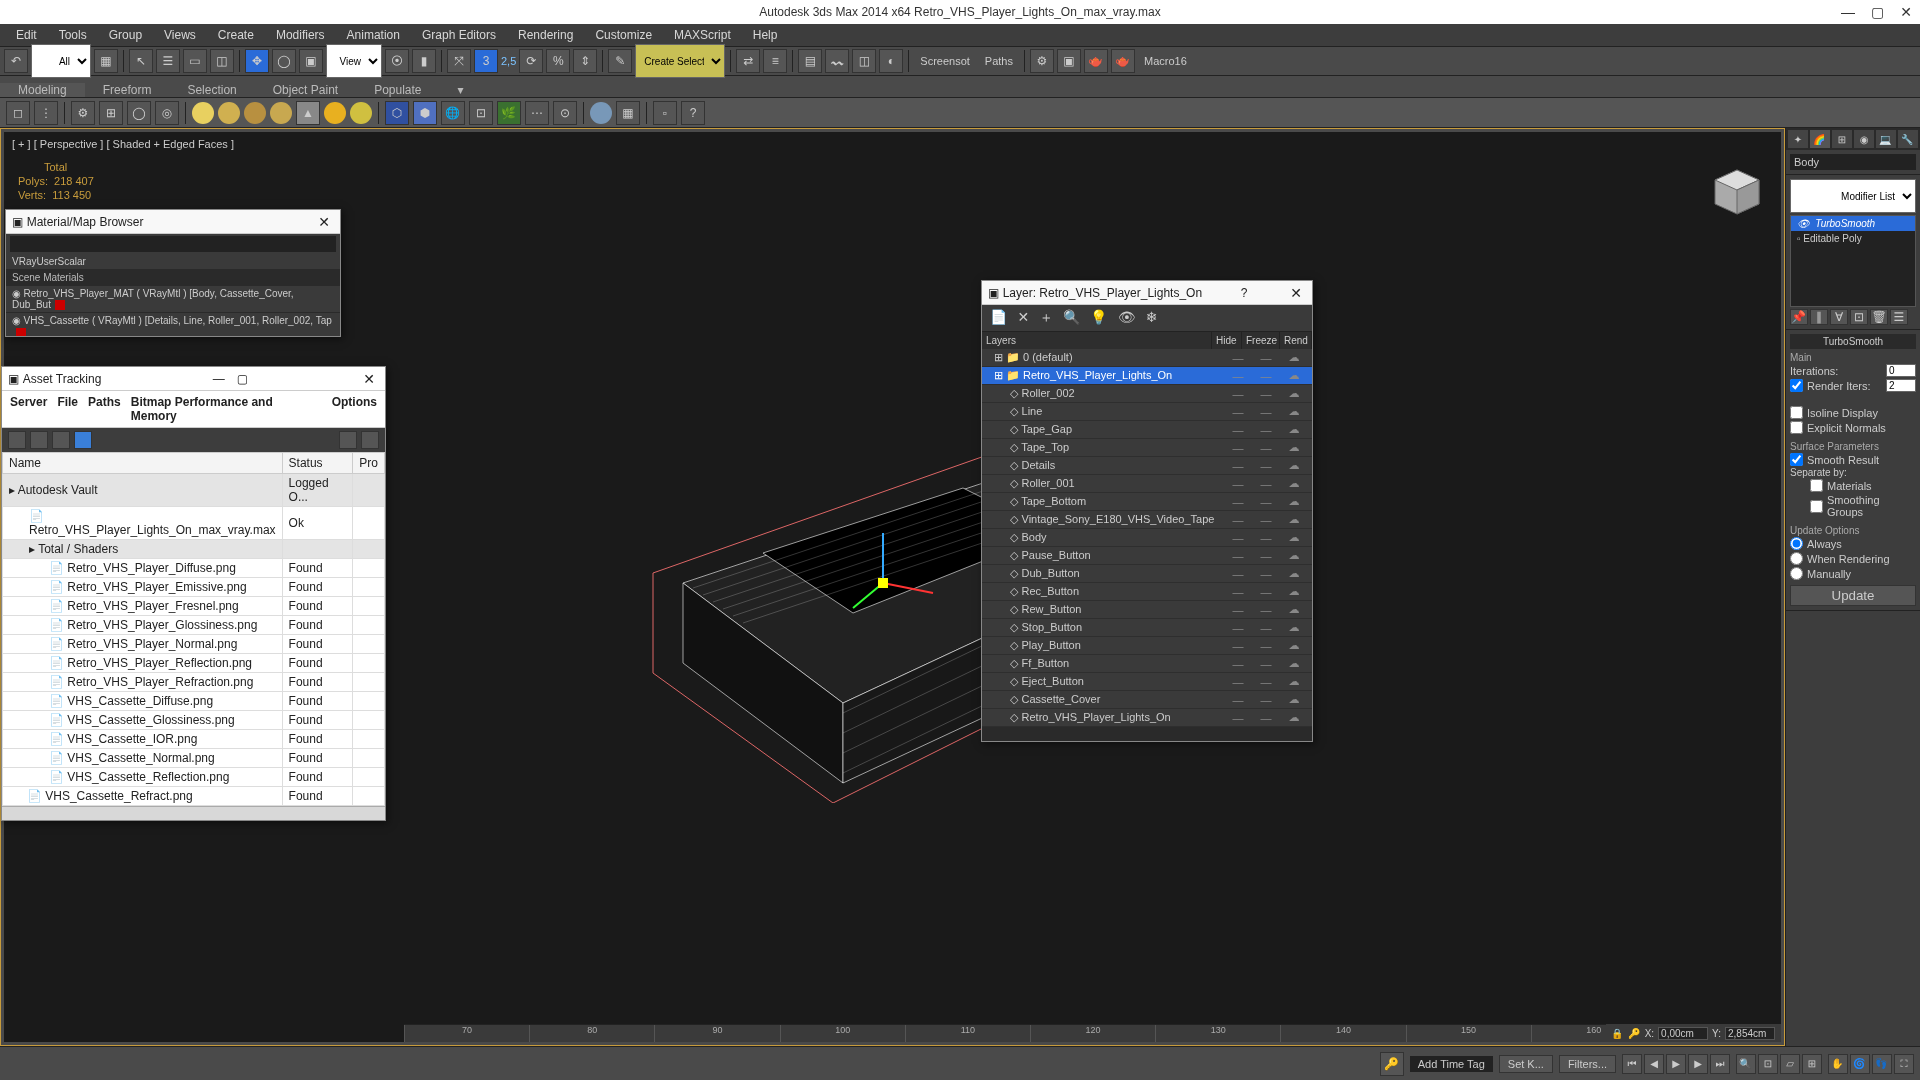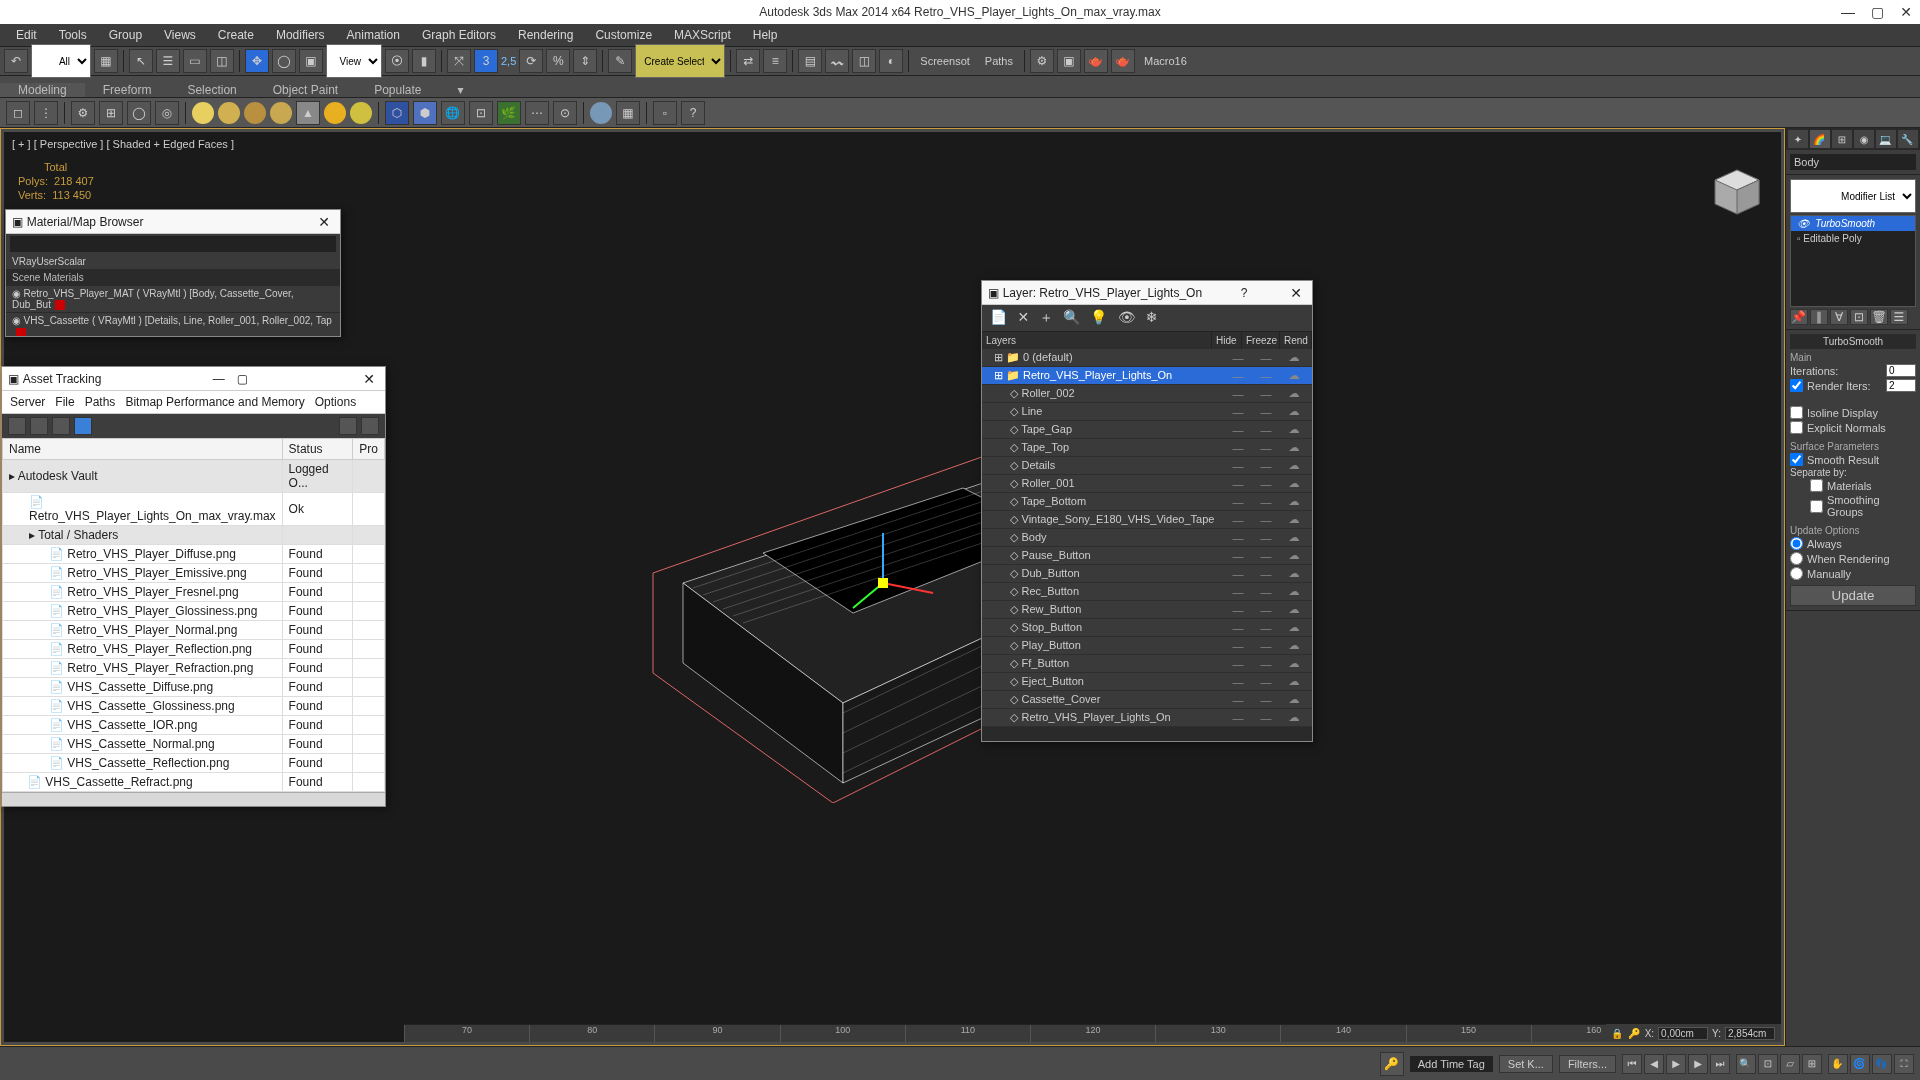--- a/index.html
+++ b/index.html
@@ -43,21 +43,21 @@
 .matbrowser { top: 209px; left: 5px; width: 336px; }
 .matbrowser .body { background: #3a3a3a; color: #ccc; padding: 0; height: 102px; overflow: hidden; }
 .matbrowser .mbrow { padding: 2px 6px; font-size: 10px; border-bottom: 1px solid #2a2a2a; cursor: pointer; }
 .matbrowser .mbrow.hdr2 { background: #2a2a2a; color: #bbb; }
 .matbrowser .mbrow.red::after { content: ""; display: inline-block; width: 10px; height: 10px; background: #c00; margin-left: 4px; vertical-align: middle; }
 .matbrowser .searchbar { height: 16px; background: #222; margin: 2px 4px; }
 
 .assettrack { top: 366px; left: 1px; width: 385px; }
 .assettrack .ph { background: #fff; }
 .assettrack .submenu { display: flex; gap: 10px; padding: 4px 8px; font-size: 12px; background: #fff; border-bottom: 1px solid #ccc; }
-.assettrack .submenu span { cursor: pointer; }
+.assettrack .submenu span { cursor: pointer; font-weight: bold; }
 .assettrack .atbar { display: flex; gap: 4px; padding: 3px 6px; background: #3d3d3d; }
 .assettrack .atbar .ab { width: 18px; height: 18px; background: #555; border: 1px solid #333; cursor: pointer; }
 .assettrack .atbar .ab.active { background: #3a7fd8; }
 .assettrack table { width: 100%; border-collapse: collapse; font-size: 12px; background: #fff; }
 .assettrack th { text-align: left; padding: 3px 6px; background: #f4f4f4; border: 1px solid #ccc; font-weight: normal; }
 .assettrack td { padding: 2px 6px; border: 1px solid #ddd; }
 .assettrack tr.group td { background: #e4e4e4; }
 
 .layerpanel { top: 280px; left: 981px; width: 332px; background: #3a3a3a; color: #ccc; }
 .layerpanel .ph { background: #f8f8f8; color: #222; }

